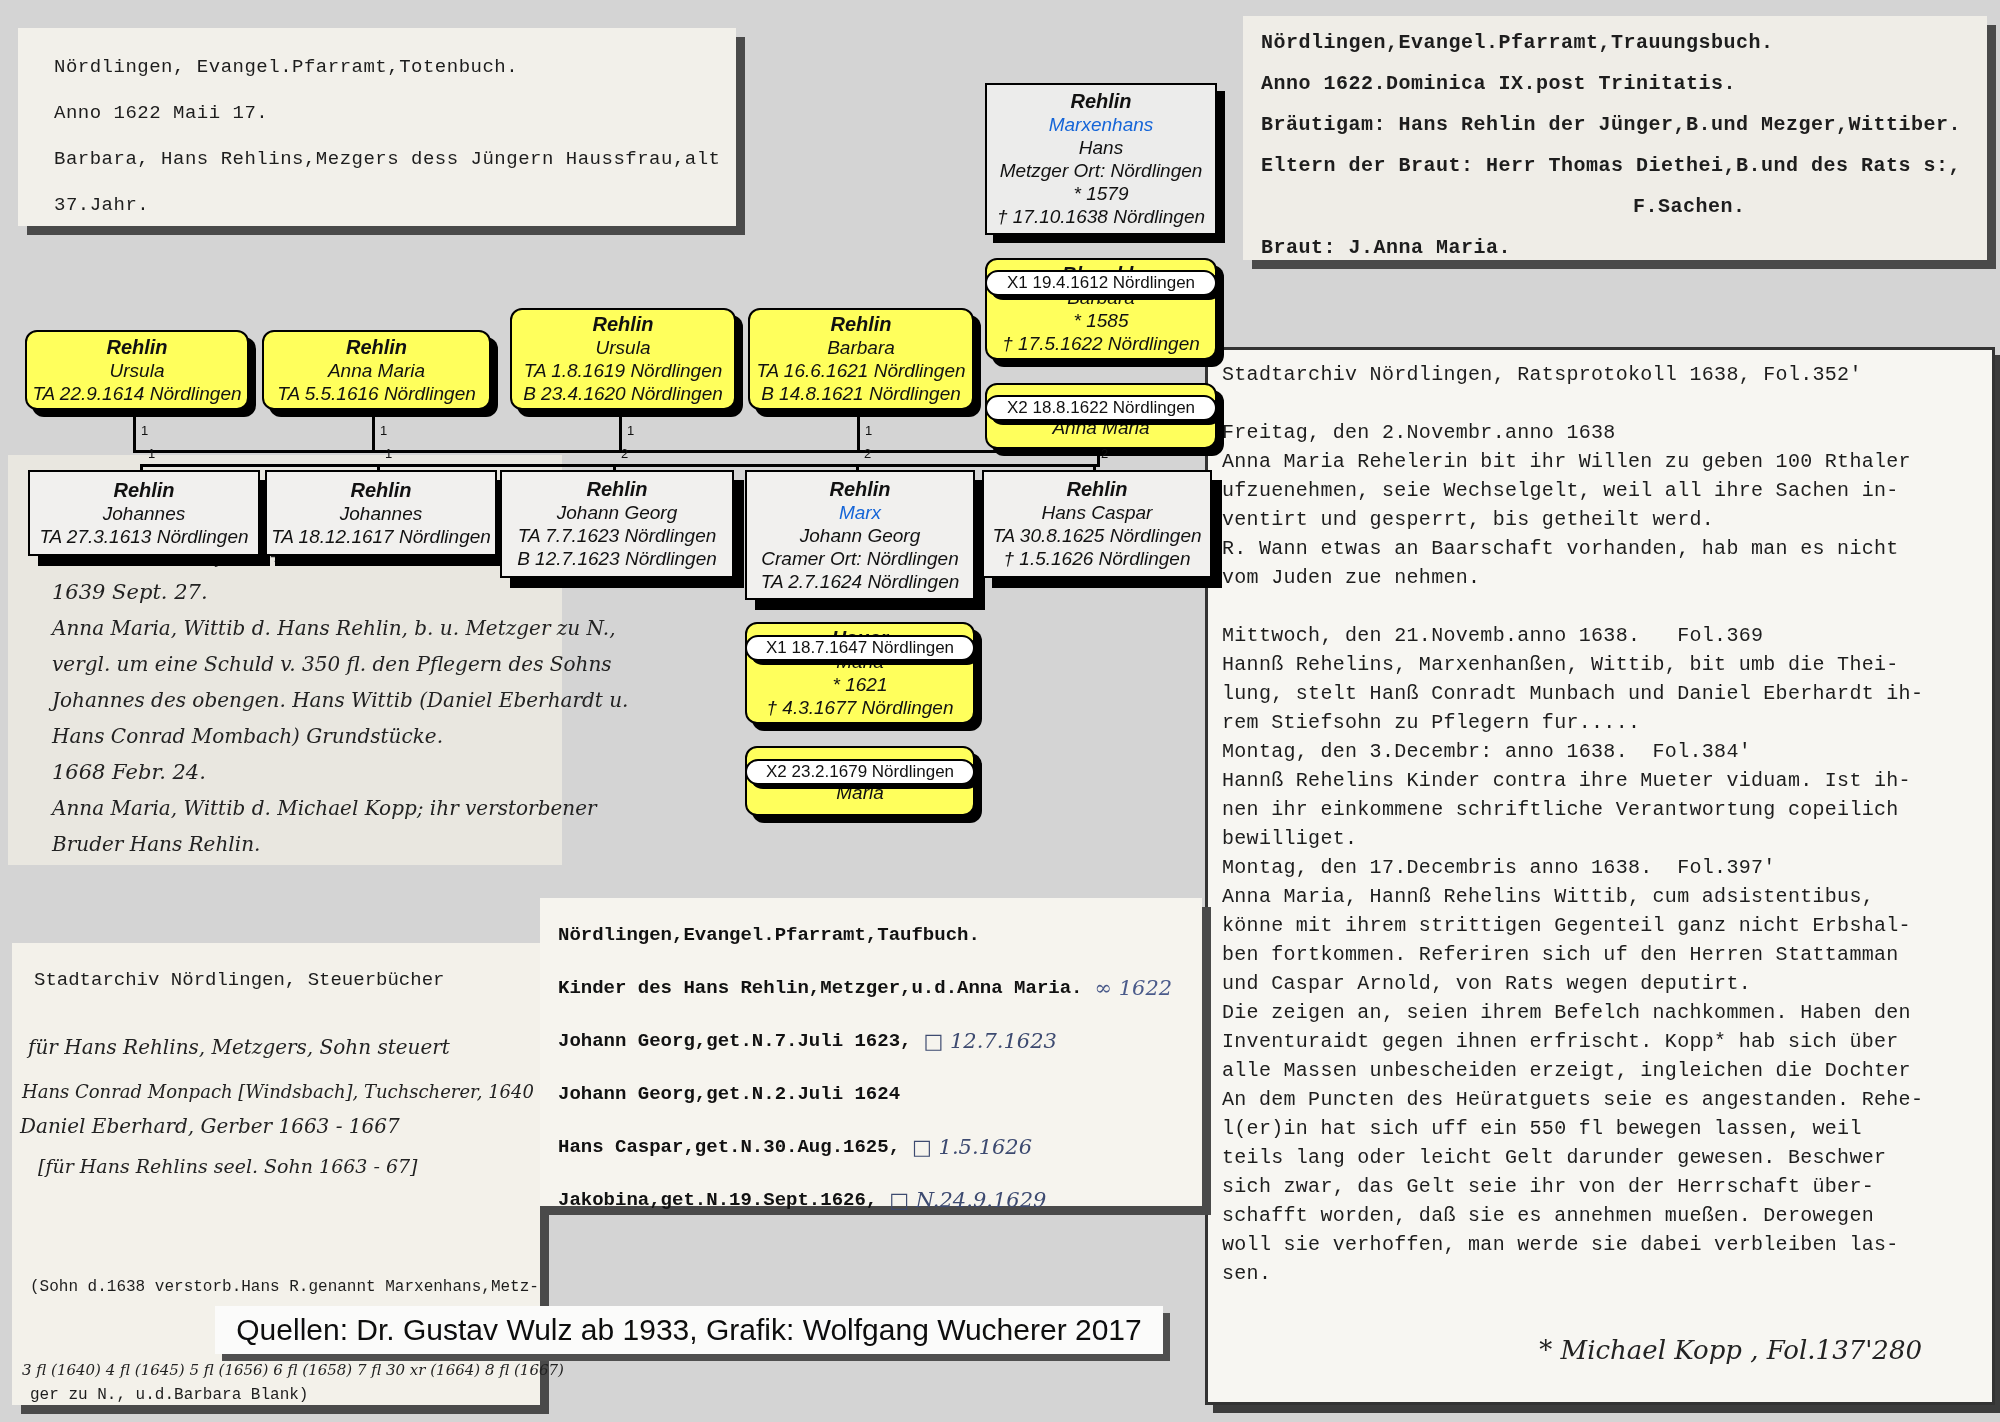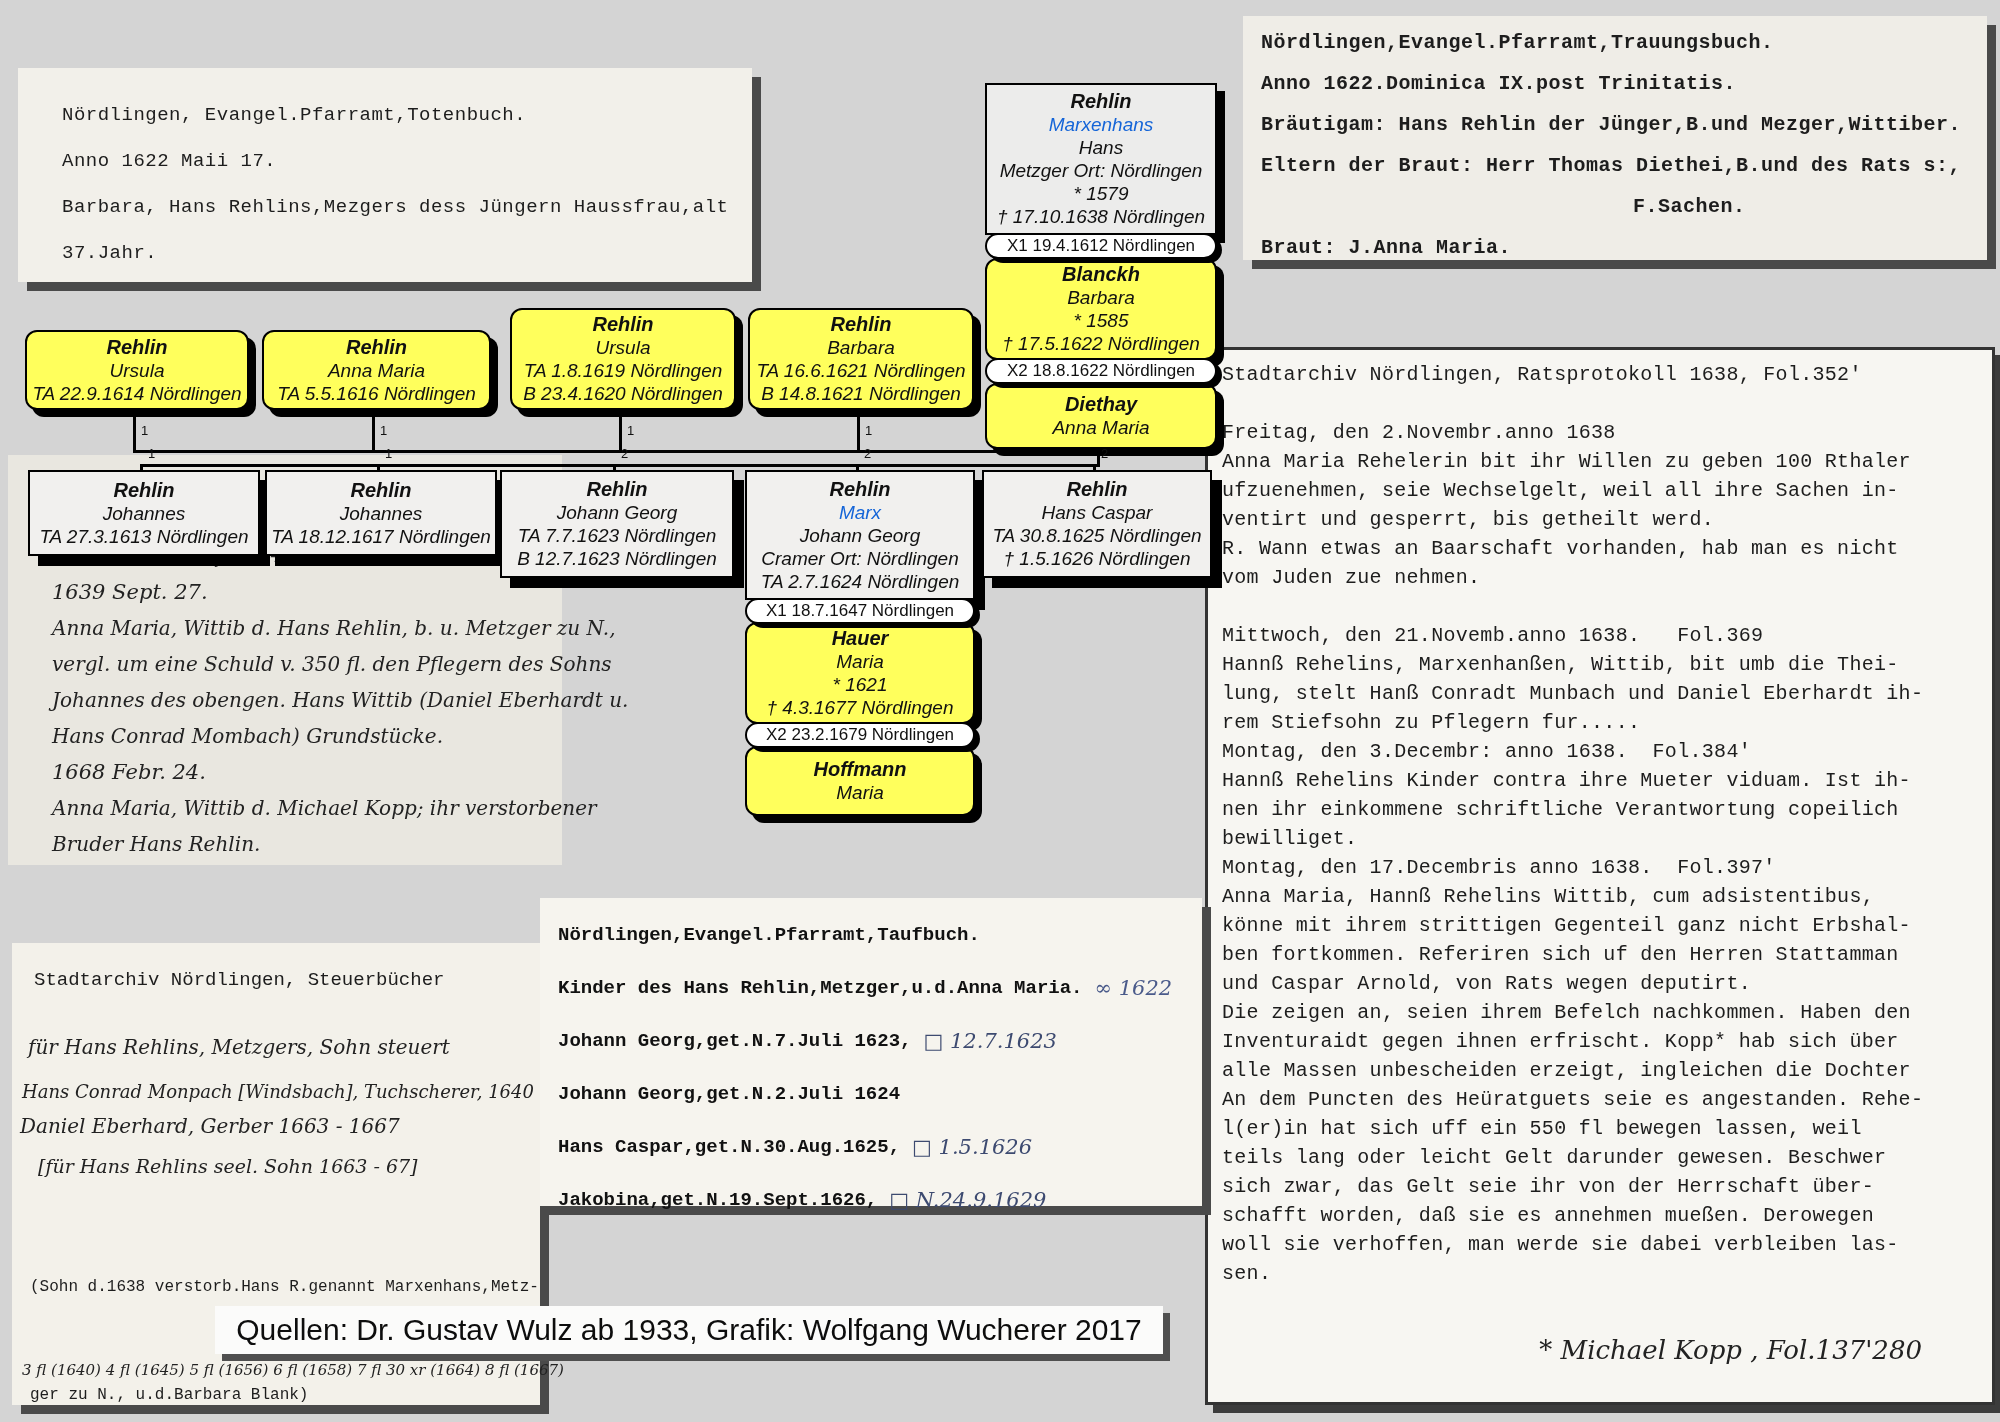--- a/index.html
+++ b/index.html
@@ -17,36 +17,36 @@
   .tb-hand{font-family:"DejaVu Serif",serif;font-style:italic;font-size:21px;color:#3d4a70;margin-left:12px;}
   
   .pbox{position:absolute;z-index:3;display:flex;flex-direction:column;justify-content:center;
         text-align:center;border:2.5px solid #000;font-size:19px;line-height:23px;font-style:italic;}
   .pbox .sur{font-weight:700;font-size:20px;}
   .pbox .alias{color:#1565d8;}
   .yellow{background:#ffff5c;border-radius:12px;box-shadow:7px 7px 0 #000;}
   .white{background:#f1f0ee;box-shadow:10px 10px 0 #000;}
   .gray{background:#ececeb;box-shadow:8px 8px 0 #000;}
   .pill{position:absolute;z-index:4;background:#ffffff;border:2.5px solid #000;border-radius:14px;
-        text-align:center;font-size:17px;line-height:21px;box-shadow:5px 4px 0 #000;}
+        text-align:center;font-size:17px;line-height:21px;box-shadow:5px 4px 0 #000;margin-top:37px;}
   .conn{position:absolute;background:#000;z-index:2;}
   .mark{position:absolute;z-index:4;font-size:13px;line-height:14px;color:#111;}
   .capstrip{position:absolute;left:215px;top:1306px;width:948px;height:48px;background:#fbfbfa;
             z-index:6;box-shadow:7px 7px 0 #4f4f4f;display:flex;align-items:center;justify-content:center;
             font-size:30px;color:#0d0d0d;}
   .patch{position:absolute;background:#e9e7e0;z-index:0;}
 </style>
 </head>
 <body>
 
 <div id="canvas">
 
   <div class="patch" style="left:8px;top:455px;width:554px;height:410px;"></div>
 
-  <div class="paper" style="left:18px;top:28px;width:702px;height:182px;padding:16px;margin-top:40px;">
+  <div class="paper" style="left:18px;top:28px;width:702px;height:182px;padding:8px;">
     <div style="padding:8px 0 0 28px;">
       <div class="mono tot-line">Nördlingen, Evangel.Pfarramt,Totenbuch.</div>
       <div class="mono tot-line">Anno 1622 Maii 17.</div>
       <div class="mono tot-line">Barbara, Hans Rehlins,Mezgers dess Jüngern Haussfrau,alt</div>
       <div class="mono tot-line">37.Jahr.</div>
     </div>
   </div>
 
   <div class="paper" style="left:1243px;top:16px;width:744px;height:244px;background:#efede7;">
     <div style="padding:6px 0 0 18px;">

